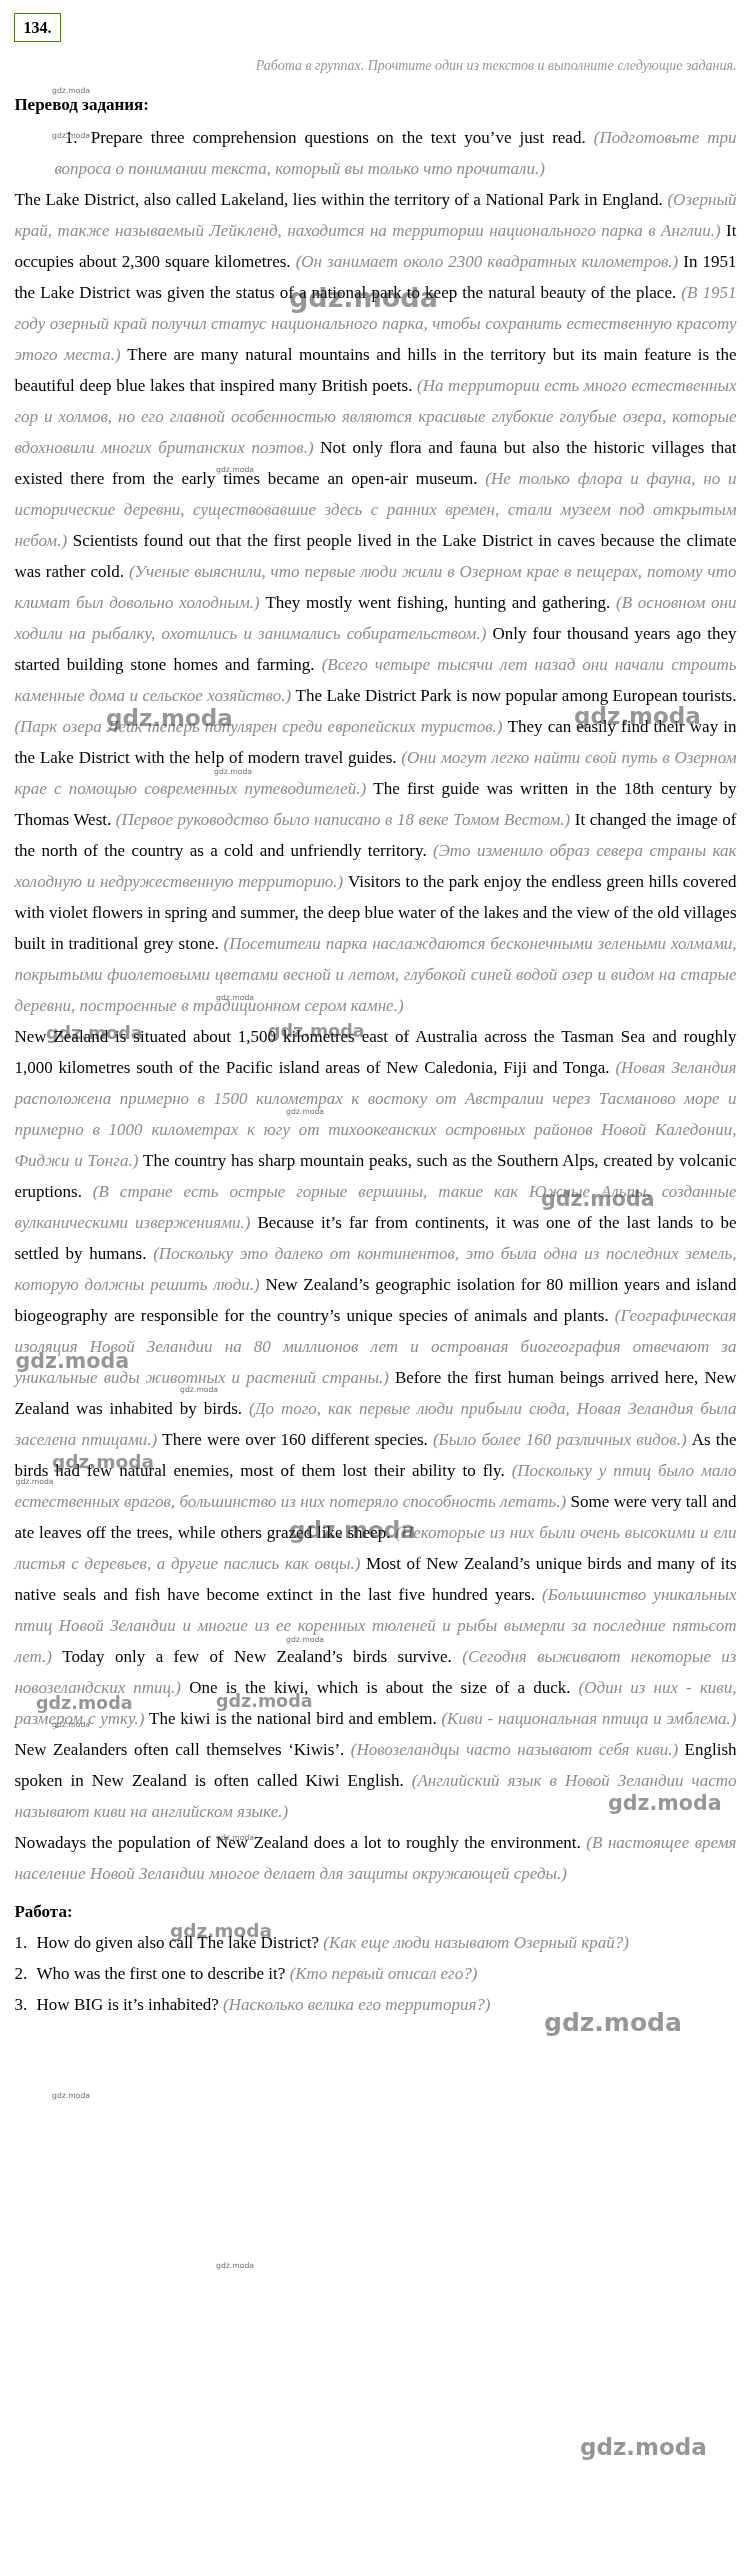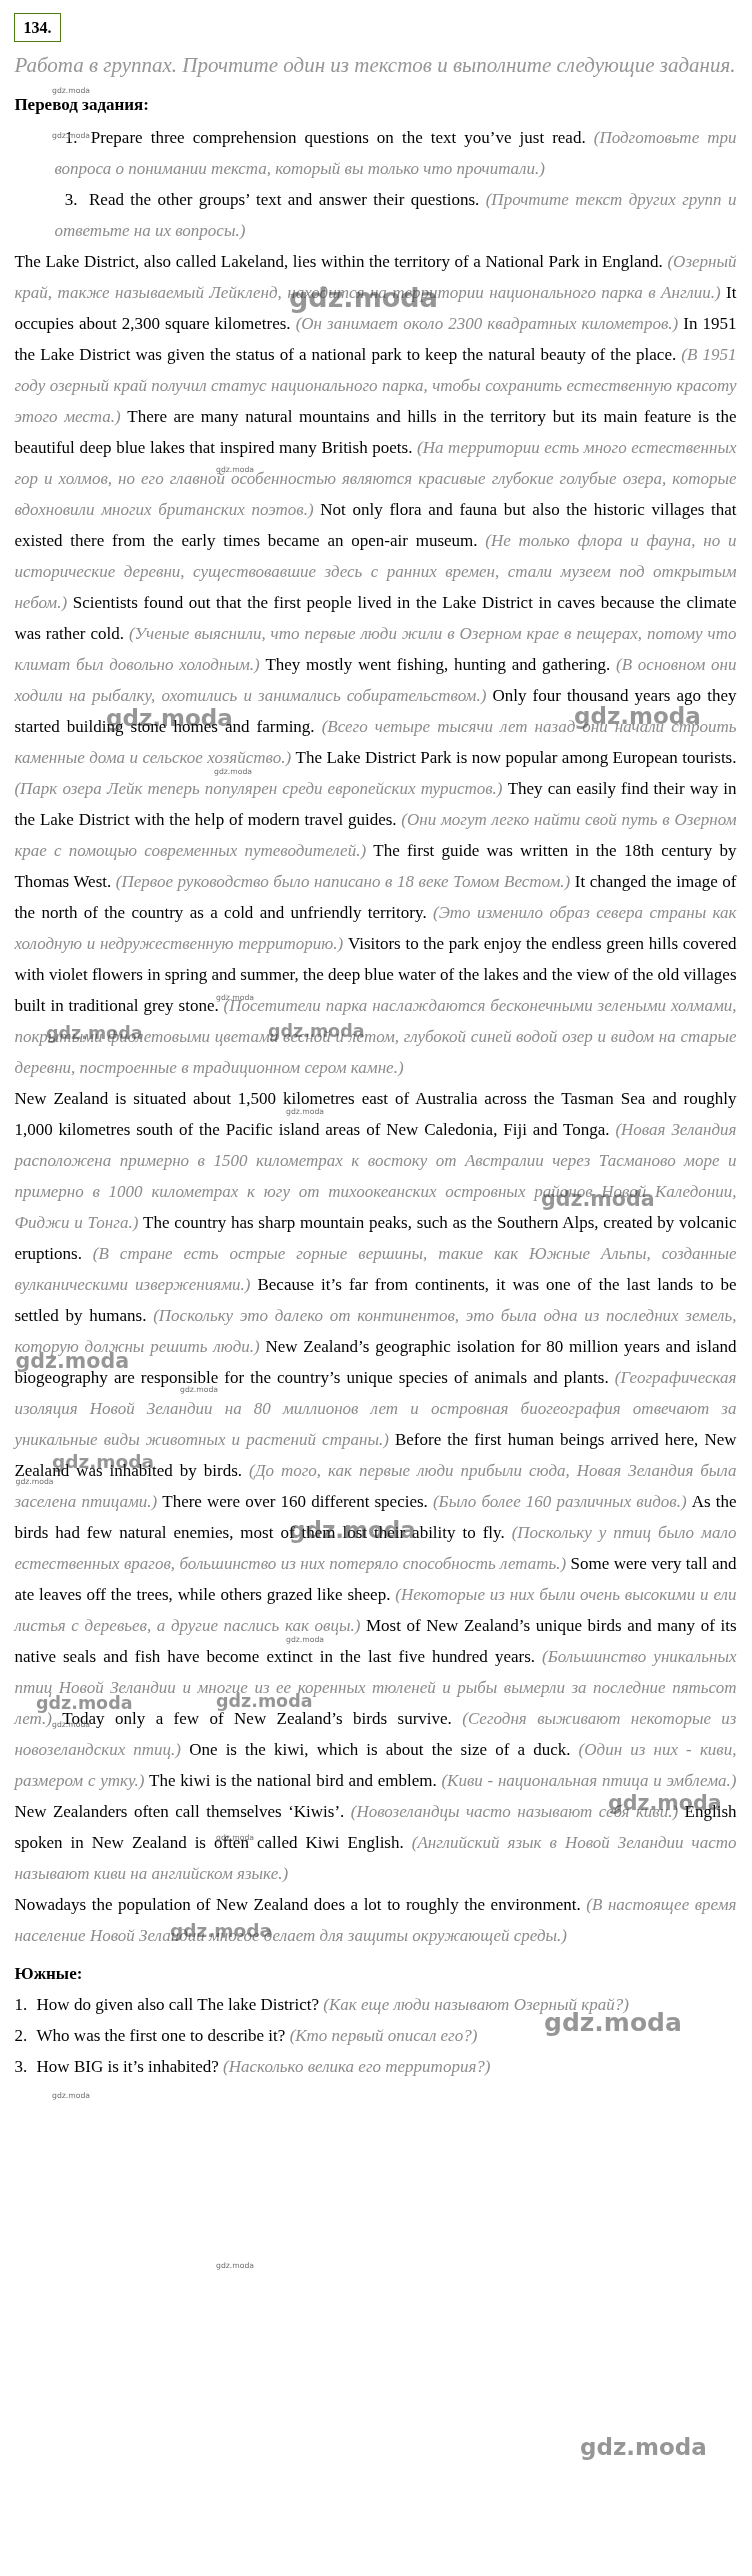--- a/index.html
+++ b/index.html
@@ -22,22 +22,23 @@
     border: 1px solid #4d7c0f;
     padding: 0 8.2px;
     font-weight: bold;
     font-size: 16px;
     line-height: 27px;
     margin-bottom: 5.2px;
   }
   .intro {
     font-style: italic;
     color: #969696;
-    font-size: 21px;
+    font-size: 14px;
     margin: 2.1px 0 8.2px 0;
+    text-align: right;
   }
   .heading {
     font-weight: bold;
     margin: 3.1px 0 2.1px 0;
   }
   .task-item { text-align: justify; margin-left: 40px; }
   .task-item .num { margin-left: 10.3px; margin-right: 5.2px; }
   .en { color: #000000; }
   .ru { color: #8c8c8c; font-style: italic; text-align: center; }
   .body-par { text-align: justify; }
@@ -74,30 +75,29 @@
 <div class="page">
 
   <div class="ex-box">134.</div>
 
   <p class="intro">Работа в группах. Прочтите один из текстов и выполните следующие задания.</p>
 
   <p class="heading">Перевод задания:</p>
 
   <div id="task-items">
       <p class="task-item"><span class="num en">1. </span><span class="en">Prepare three comprehension questions on the text you’ve just read. </span><span class="ru">(Подготовьте три вопроса о понимании текста, который вы только что прочитали.)</span></p>
-      <p class="task-item"><span class="num en">3. </span><span class="en">Read the other groups’ text and answer their questions. </span><span class="ru">(Прочтите текст других групп и ответьте на их вопросы.)</span></p>
     </div>
 
   <div id="paragraphs">
       <p class="body-par"><span class="en">The Lake District, also called Lakeland, lies within the territory of a National Park in England. </span><span class="ru">(Озерный край, также называемый Лейкленд, находится на территории национального парка в Англии.) </span><span class="en">It occupies about 2,300 square kilometres. </span><span class="ru">(Он занимает около 2300 квадратных километров.) </span><span class="en">In 1951 the Lake District was given the status of a national park to keep the natural beauty of the place. </span><span class="ru">(В 1951 году озерный край получил статус национального парка, чтобы сохранить естественную красоту этого места.) </span><span class="en">There are many natural mountains and hills in the territory but its main feature is the beautiful deep blue lakes that inspired many British poets. </span><span class="ru">(На территории есть много естественных гор и холмов, но его главной особенностью являются красивые глубокие голубые озера, которые вдохновили многих британских поэтов.) </span><span class="en">Not only flora and fauna but also the historic villages that existed there from the early times became an open-air museum. </span><span class="ru">(Не только флора и фауна, но и исторические деревни, существовавшие здесь с ранних времен, стали музеем под открытым небом.) </span><span class="en">Scientists found out that the first people lived in the Lake District in caves because the climate was rather cold. </span><span class="ru">(Ученые выяснили, что первые люди жили в Озерном крае в пещерах, потому что климат был довольно холодным.) </span><span class="en">They mostly went fishing, hunting and gathering. </span><span class="ru">(В основном они ходили на рыбалку, охотились и занимались собирательством.) </span><span class="en">Only four thousand years ago they started building stone homes and farming. </span><span class="ru">(Всего четыре тысячи лет назад они начали строить каменные дома и сельское хозяйство.) </span><span class="en">The Lake District Park is now popular among European tourists. </span><span class="ru">(Парк озера Лейк теперь популярен среди европейских туристов.) </span><span class="en">They can easily find their way in the Lake District with the help of modern travel guides. </span><span class="ru">(Они могут легко найти свой путь в Озерном крае с помощью современных путеводителей.) </span><span class="en">The first guide was written in the 18th century by Thomas West. </span><span class="ru">(Первое руководство было написано в 18 веке Томом Вестом.) </span><span class="en">It changed the image of the north of the country as a cold and unfriendly territory. </span><span class="ru">(Это изменило образ севера страны как холодную и недружественную территорию.) </span><span class="en">Visitors to the park enjoy the endless green hills covered with violet flowers in spring and summer, the deep blue water of the lakes and the view of the old villages built in traditional grey stone. </span><span class="ru">(Посетители парка наслаждаются бесконечными зелеными холмами, покрытыми фиолетовыми цветами весной и летом, глубокой синей водой озер и видом на старые деревни, построенные в традиционном сером камне.) </span></p>
       <p class="body-par"><span class="en">New Zealand is situated about 1,500 kilometres east of Australia across the Tasman Sea and roughly 1,000 kilometres south of the Pacific island areas of New Caledonia, Fiji and Tonga. </span><span class="ru">(Новая Зеландия расположена примерно в 1500 километрах к востоку от Австралии через Тасманово море и примерно в 1000 километрах к югу от тихоокеанских островных районов Новой Каледонии, Фиджи и Тонга.) </span><span class="en">The country has sharp mountain peaks, such as the Southern Alps, created by volcanic eruptions. </span><span class="ru">(В стране есть острые горные вершины, такие как Южные Альпы, созданные вулканическими извержениями.) </span><span class="en">Because it’s far from continents, it was one of the last lands to be settled by humans. </span><span class="ru">(Поскольку это далеко от континентов, это была одна из последних земель, которую должны решить люди.) </span><span class="en">New Zealand’s geographic isolation for 80 million years and island biogeography are responsible for the country’s unique species of animals and plants. </span><span class="ru">(Географическая изоляция Новой Зеландии на 80 миллионов лет и островная биогеография отвечают за уникальные виды животных и растений страны.) </span><span class="en">Before the first human beings arrived here, New Zealand was inhabited by birds. </span><span class="ru">(До того, как первые люди прибыли сюда, Новая Зеландия была заселена птицами.) </span><span class="en">There were over 160 different species. </span><span class="ru">(Было более 160 различных видов.) </span><span class="en">As the birds had few natural enemies, most of them lost their ability to fly. </span><span class="ru">(Поскольку у птиц было мало естественных врагов, большинство из них потеряло способность летать.) </span><span class="en">Some were very tall and ate leaves off the trees, while others grazed like sheep. </span><span class="ru">(Некоторые из них были очень высокими и ели листья с деревьев, а другие паслись как овцы.) </span><span class="en">Most of New Zealand’s unique birds and many of its native seals and fish have become extinct in the last five hundred years. </span><span class="ru">(Большинство уникальных птиц Новой Зеландии и многие из ее коренных тюленей и рыбы вымерли за последние пятьсот лет.) </span><span class="en">Today only a few of New Zealand’s birds survive. </span><span class="ru">(Сегодня выживают некоторые из новозеландских птиц.) </span><span class="en">One is the kiwi, which is about the size of a duck. </span><span class="ru">(Один из них - киви, размером с утку.) </span><span class="en">The kiwi is the national bird and emblem. </span><span class="ru">(Киви - национальная птица и эмблема.) </span><span class="en">New Zealanders often call themselves ‘Kiwis’. </span><span class="ru">(Новозеландцы часто называют себя киви.) </span><span class="en">English spoken in New Zealand is often called Kiwi English. </span><span class="ru">(Английский язык в Новой Зеландии часто называют киви на английском языке.) </span></p>
       <p class="body-par"><span class="en">Nowadays the population of New Zealand does a lot to roughly the environment. </span><span class="ru">(В настоящее время население Новой Зеландии многое делает для защиты окружающей среды.) </span></p>
     </div>
 
-  <p class="answer-heading">Южные:</p>
+  <p class="answer-heading">Работа:</p>
 
   <div id="answers">
       <p class="answer-item"><span class="num en">1. </span><span class="en">How do given also call The lake District? </span><span class="ru">(Как еще люди называют Озерный край?)</span></p>
       <p class="answer-item"><span class="num en">2. </span><span class="en">Who was the first one to describe it? </span><span class="ru">(Кто первый описал его?)</span></p>
       <p class="answer-item"><span class="num en">3. </span><span class="en">How BIG is it’s inhabited? </span><span class="ru">(Насколько велика его территория?)</span></p>
     </div>
 
 </div>
 
 <div id="watermarks">

